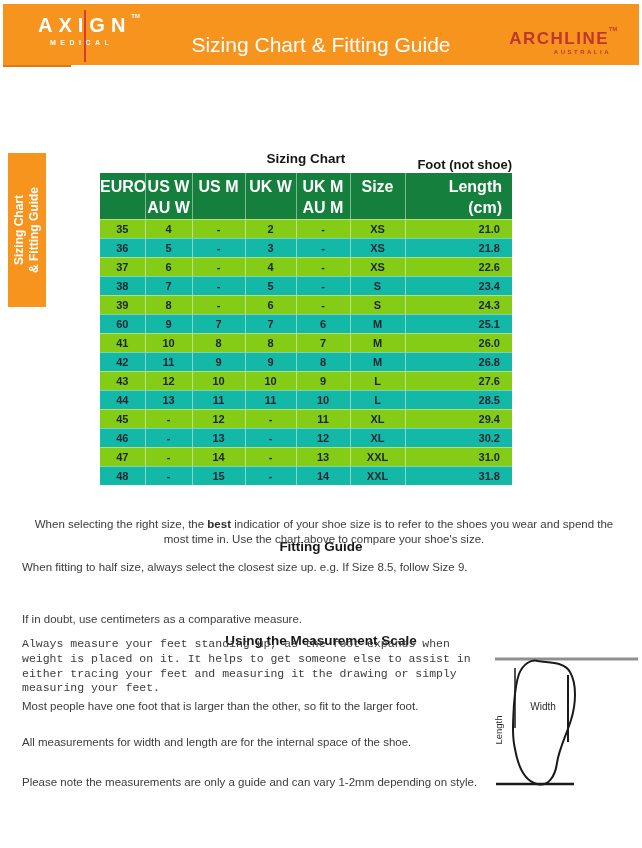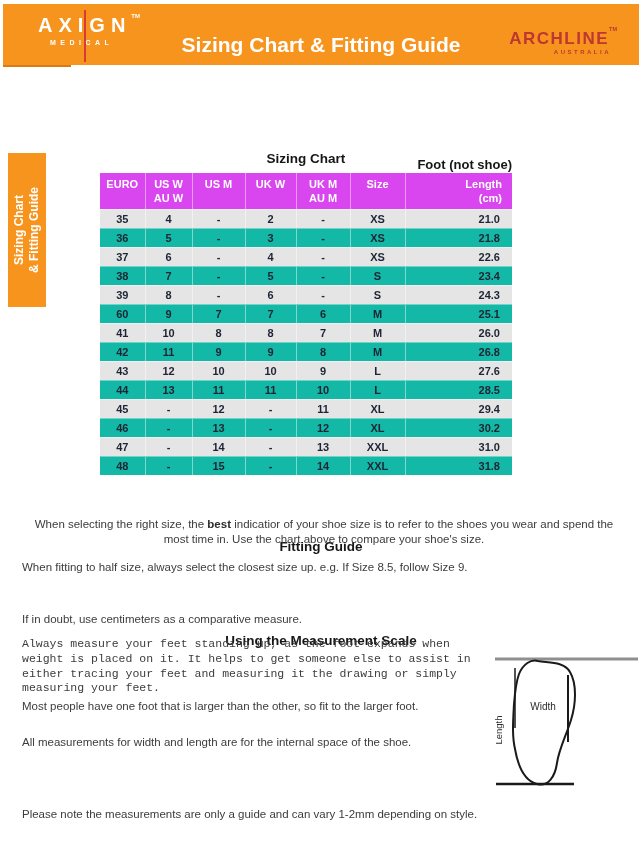--- a/index.html
+++ b/index.html
@@ -13,52 +13,52 @@
   .banner { position:absolute; left:3px; right:3px; top:4px; height:61px; background:#F7941D; }
   .banner-underline { position:absolute; left:3px; top:65px; width:68px; height:2px; background:#D97B12; }
 
   .axign-logo { position:absolute; left:35px; top:11px; width:100px; color:#fff; }
   .axign-name { font-size:20px; font-weight:bold; letter-spacing:6px; line-height:1; white-space:nowrap; }
   .axign-tm { font-size:6px; vertical-align:top; letter-spacing:0; position:relative; top:-2px; }
   .axign-sub { font-size:7px; font-weight:bold; letter-spacing:4.5px; margin-top:4px; margin-left:12px; white-space:nowrap; }
   .axign-line { position:absolute; left:46px; top:-5px; width:2px; height:52px; background:#D93A35; }
 
   .banner-title { position:absolute; left:140px; right:140px; top:29px; text-align:center;
-    font-size:21px; font-weight:bold; color:#ffffff; white-space:nowrap; }
+    font-size:21px; font-weight:normal; color:#ffffff; white-space:nowrap; }
 
   .archline-logo { position:absolute; right:22px; top:26px; text-align:right; color:#BE3730; }
   .archline-name { font-size:17px; font-weight:bold; letter-spacing:1.5px; line-height:1; white-space:nowrap; }
   .archline-tm { font-size:5.5px; vertical-align:top; position:relative; top:-3px; letter-spacing:0; }
   .archline-sub { font-size:6px; font-weight:bold; letter-spacing:2.5px; margin-top:2px; padding-right:6px; }
 
   
   .side-tab { position:absolute; left:8px; top:153px; width:38px; height:154px; background:#F7941D; }
   .side-tab-text { position:absolute; left:-58px; top:58px; width:154px; height:38px;
     transform:rotate(-90deg); display:flex; flex-direction:column; align-items:center; justify-content:center;
     color:#fff; font-weight:bold; font-size:12px; line-height:1.25; text-align:center; white-space:nowrap; }
 
   
   .table-title { position:absolute; left:100px; top:151px; width:412px; text-align:center;
     font-size:13.5px; font-weight:bold; color:#161616; }
   .foot-note { position:absolute; left:330px; top:157px; width:182px; text-align:right;
     font-size:13px; font-weight:bold; color:#161616; }
 
   table.sizing { position:absolute; left:100px; top:173px; width:412px; border-collapse:collapse; table-layout:fixed; }
   table.sizing th {
-    background:#d946ef; color:#ffffff; font-size:11px; font-weight:bold;
+    background:#15803d; color:#ffffff; font-size:16px; font-weight:bold;
     vertical-align:top; padding-top:4px; height:36px; white-space:pre-line; line-height:1.3;
     border-right:1px solid rgba(255,255,255,0.45); text-align:center;
   }
   table.sizing th:last-child { border-right:none; text-align:right; padding-right:10px; }
   table.sizing td {
     font-size:11px; font-weight:bold; color:#1D2433; text-align:center; height:19px; padding:0;
     border-right:1px solid rgba(255,255,255,0.45); border-top:1px solid rgba(255,255,255,0.4);
   }
   table.sizing td:last-child { border-right:none; text-align:right; padding-right:12px; }
-  table.sizing tr.dark td  { background:#e5e5e5; }
+  table.sizing tr.dark td  { background:#84cc16; }
   table.sizing tr.light td { background:#14b8a6; }
 
   
   .sec-heading { position:absolute; left:16px; width:610px; text-align:center;
     font-size:13.5px; font-weight:bold; color:#161616;margin-top:45px; }
   .body-text { position:absolute; left:22px; font-size:11.5px; line-height:14.8px; color:#3C3C3C; }
   .body-text b { color:#2b2b2b; }
 
   
   .foot-diagram { position:absolute; left:488px; top:650px; width:152px; height:142px; }
@@ -248,21 +248,21 @@
 
   <div class="sec-heading" style="top:494px;">Fitting Guide</div>
   <p class="body-text" style="top:517px; width:604px;text-align:center;"><span>When selecting the right size, the </span><b>best</b><span> indicatior of your shoe size is to refer to the shoes you wear and spend the most time in. Use the chart above to compare your shoe's size.</span></p>
   <p class="body-text" style="top:560px; width:604px;">When fitting to half size, always select the closest size up. e.g. If Size 8.5, follow Size 9.</p>
 
   <div class="sec-heading" style="top:588px;">Using the Measurement Scale</div>
   <p class="body-text" style="top:612px; width:560px;">If in doubt, use centimeters as a comparative measure.</p>
   <p class="body-text" style="top:637px; width:472px;font-family:Liberation Mono, monospace;">Always measure your feet standing up, as the foot expands when weight is placed on it. It helps to get someone else to assist in either tracing your feet and measuring it the drawing or simply measuring your feet.</p>
   <p class="body-text" style="top:699px; width:472px;">Most people have one foot that is larger than the other, so fit to the larger foot.</p>
   <p class="body-text" style="top:735px; width:472px;">All measurements for width and length are for the internal space of the shoe.</p>
-  <p class="body-text" style="top:775px; width:540px;margin-top:32px;">Please note the measurements are only a guide and can vary 1-2mm depending on style.</p>
+  <p class="body-text" style="top:775px; width:540px;">Please note the measurements are only a guide and can vary 1-2mm depending on style.</p>
 
   <svg class="foot-diagram" viewBox="0 0 152 142" xmlns="http://www.w3.org/2000/svg">
     <line x1="7" y1="9" x2="150" y2="9" stroke="#8F8F8F" stroke-width="3"></line>
     <path d="M50 11 C43 9 35 14 31 24 C28 32 27 42 26 54 C25 72 24 86 27 99 C30 116 37 131 49 134 C60 137 67 127 69 113 C71 99 78 86 83 70 C88 54 89 34 82 22 C76 11 59 13 50 11 Z" fill="none" stroke="#1A1A1A" stroke-width="2" stroke-linejoin="round"></path>
     <line x1="27" y1="18" x2="27" y2="78" stroke="#1A1A1A" stroke-width="1.5"></line>
     <line x1="80" y1="25" x2="80" y2="92" stroke="#1A1A1A" stroke-width="2"></line>
     <line x1="8" y1="134" x2="86" y2="134" stroke="#1A1A1A" stroke-width="2.5"></line>
     <text x="55" y="60" font-size="10" fill="#2b2b2b" text-anchor="middle" font-family="Liberation Sans, sans-serif">Width</text>
     <text x="14" y="80" font-size="9.5" fill="#2b2b2b" text-anchor="middle" font-family="Liberation Sans, sans-serif" transform="rotate(-90 14 80)">Length</text>
   </svg>

